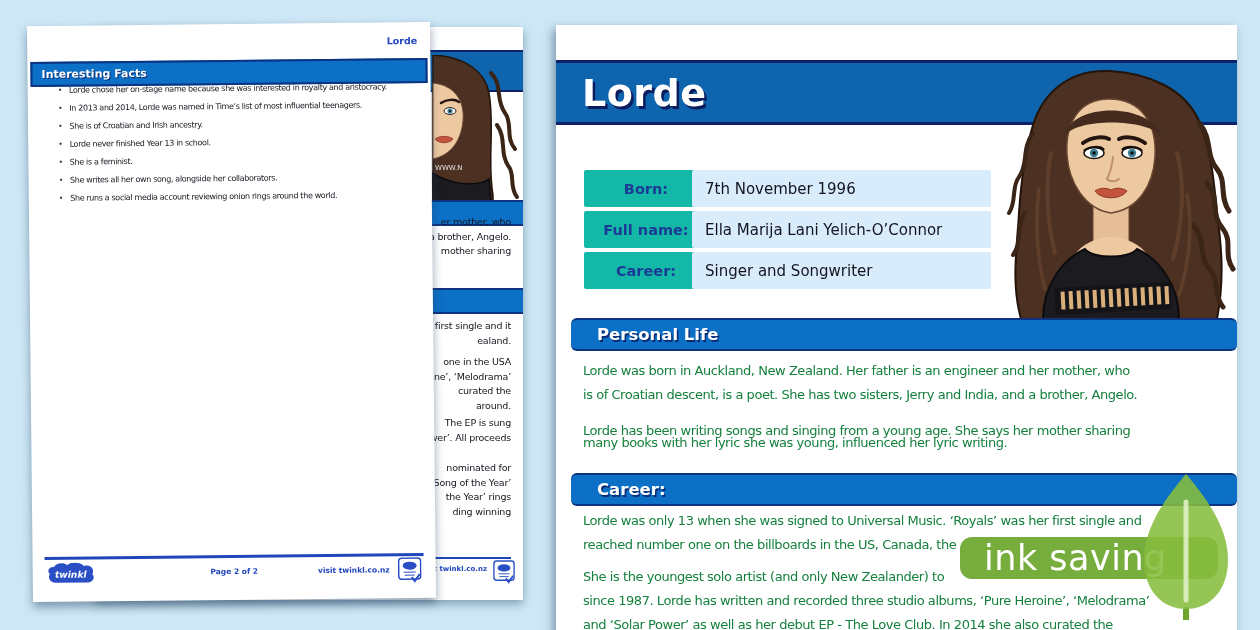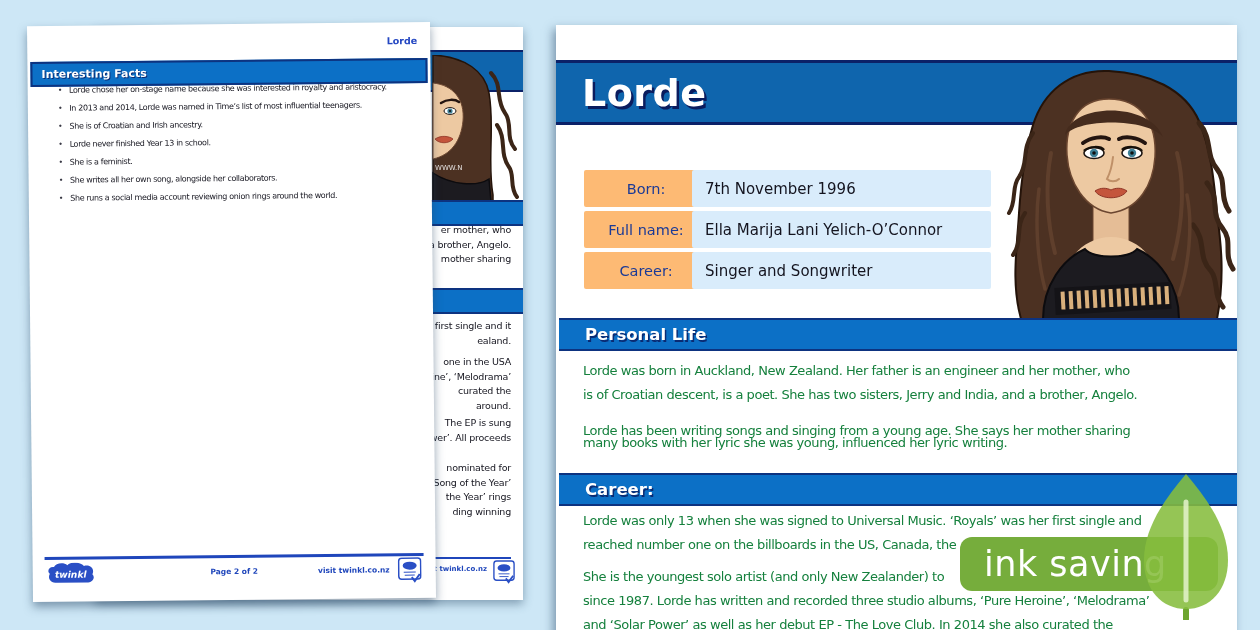--- a/index.html
+++ b/index.html
@@ -45,37 +45,37 @@
   
   .right{left:556px;top:25px;width:681px;height:620px;z-index:3;overflow:hidden;
        box-shadow:-3px 4px 9px rgba(40,70,100,.5);}
   .banner{position:absolute;left:0;right:0;top:35px;height:59px;background:#0f65ad;
        border-top:3px solid #0b2168;border-bottom:3px solid #0b2168;
        display:flex;align-items:center;}
   .banner .title{color:#fff;font-weight:bold;font-size:38px;padding-left:26px;
        text-shadow:2.5px 2.5px 0 #0a1c5e;letter-spacing:.5px;}
   .subtitle{position:absolute;left:27px;top:111px;font-size:17px;font-weight:bold;color:#2140bb;margin-top:44px;}
   .trow{position:absolute;left:28px;height:37px;}
-  .tlabel{position:absolute;left:0;width:124px;height:37px;background:#fdba74;
+  .tlabel{position:absolute;left:0;width:124px;height:37px;background:#14b8a6;
        display:flex;align-items:center;justify-content:center;
-       font-size:14.5px;font-weight:normal;color:#1b3a96;border-radius:2px;}
+       font-size:14.5px;font-weight:bold;color:#1b3a96;border-radius:2px;}
   .tvalue{position:absolute;left:108px;width:286px;height:37px;background:#d9ecfb;
        display:flex;align-items:center;padding-left:13px;
        font-size:15px;color:#14141f;border-radius:2px;}
   .portrait{position:absolute;right:-2px;top:38px;width:258px;height:256px;}
-  .sec-bar{position:absolute;left:3px;right:0;height:29px;background:#0c70c6;
+  .sec-bar{position:absolute;left:15px;right:0;height:29px;background:#0c70c6;
        border-top:2.5px solid #0d3380;border-bottom:2.5px solid #0d3380;
-       display:flex;align-items:center;}
+       display:flex;align-items:center;border-radius:6px;}
   .sec-bar span{color:#fff;font-weight:bold;font-size:16.5px;padding-left:26px;
        text-shadow:1.5px 1.5px 0 rgba(10,30,100,.85);}
   .bodyline{position:absolute;left:27px;font-size:13px;letter-spacing:-.45px;
        color:#15803d;white-space:nowrap;}
 
   
-  .eco-rect{position:absolute;left:960px;top:537px;width:258px;height:54px;z-index:10;
+  .eco-rect{position:absolute;left:960px;top:537px;width:258px;height:42px;z-index:10;
        background:rgba(106,166,43,.92);border-radius:12px;display:flex;align-items:center;}
   .eco-text{color:#fff;font-size:35px;font-weight:500;padding-left:24px;letter-spacing:.5px;}
   .eco-leaf{position:absolute;left:1132px;top:468px;width:108px;height:152px;z-index:11;}
   .eco-label{position:absolute;left:1143px;top:543px;width:94px;text-align:center;z-index:12;
        color:#fff;font-size:33px;font-weight:bold;}
 </style>
 </head>
 <body>
 
 <div class="canvas">
@@ -91,21 +91,21 @@
       <path d="M10,48 C16,44 24,44 28,47" stroke="#241510" stroke-width="2.5" fill="none" stroke-linecap="round"></path>
       <ellipse cx="19" cy="56" rx="6" ry="3.4" fill="#fff" stroke="#1c1410" stroke-width="1"></ellipse>
       <circle cx="19" cy="56" r="2.6" fill="#3f8096"></circle>
         <circle cx="19" cy="56" r="1.1" fill="#101010"></circle>
       <path d="M4,84 C10,80 18,81 22,84 C18,89 8,89 4,84 Z" fill="#c4553c" stroke="#8e3526" stroke-width=".8"></path>
       <path d="M2,118 C20,130 46,132 58,124 L60,146 L2,146 Z" fill="#1c1b20" stroke="#0c0b0e" stroke-width="1.5"></path>
       <text x="4" y="115" font-size="7" fill="#ffffff" opacity=".85" font-family="DejaVu Sans">WWW.N</text>
     </svg>
 
     <div class="mid-bar" style="top:173px"></div>
-    <div class="frag-group" style="top:196px">
+    <div class="frag-group" style="top:188px">
       <div>er mother, who</div>
       <div>a brother, Angelo.</div>
       <div>mother sharing</div>
     </div>
 
     <div class="mid-bar" style="top:261px"></div>
     <div class="frag-group" style="top:292px">
       <div>first single and it</div>
       <div>ealand.</div>
     </div>

